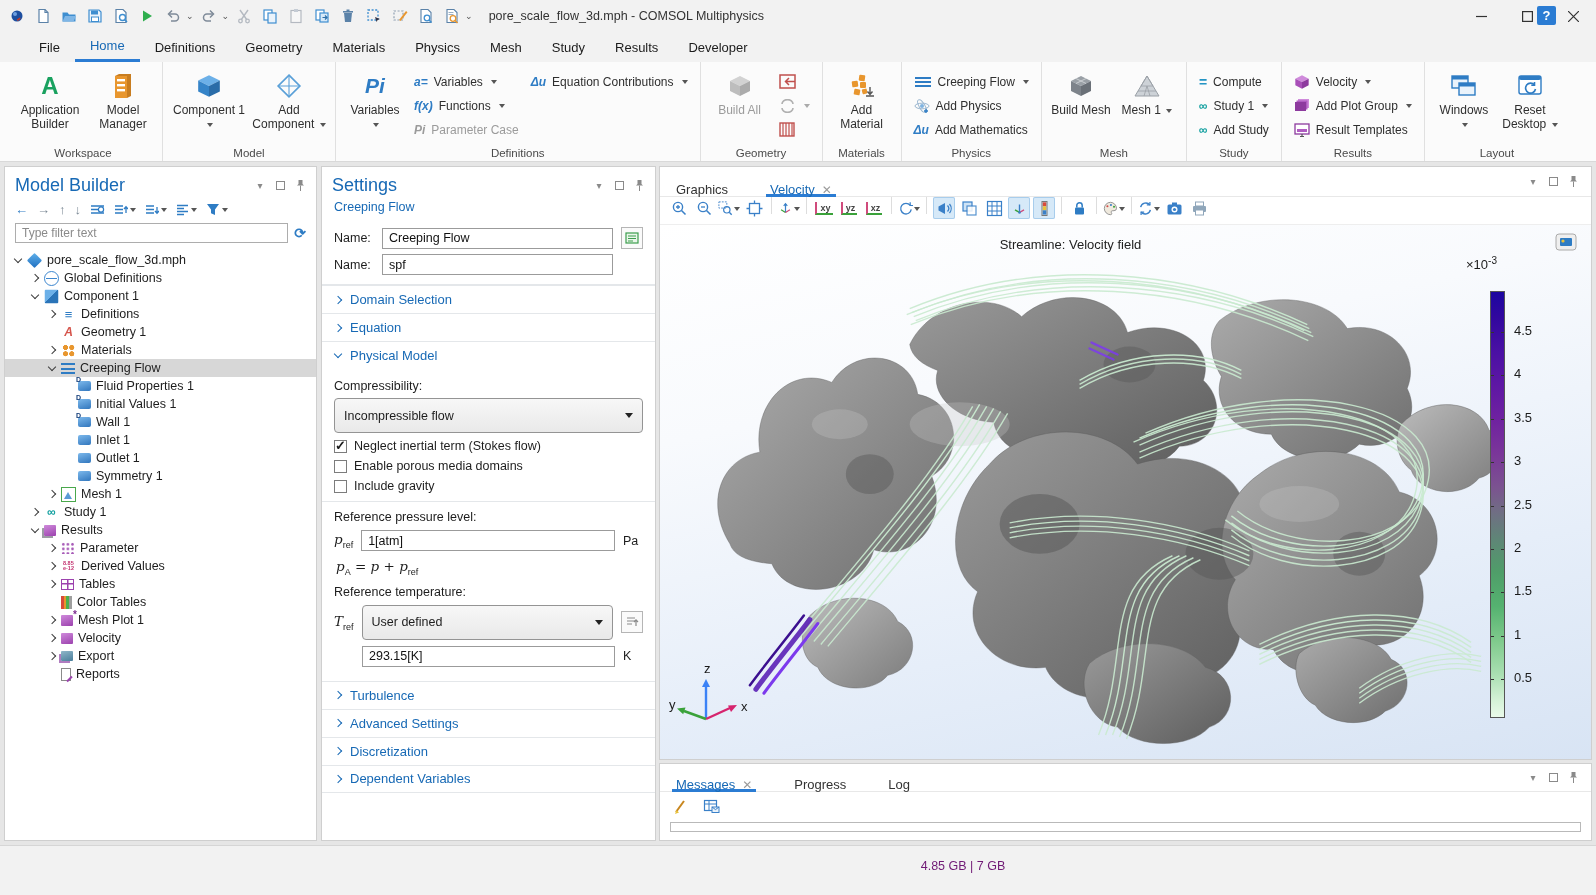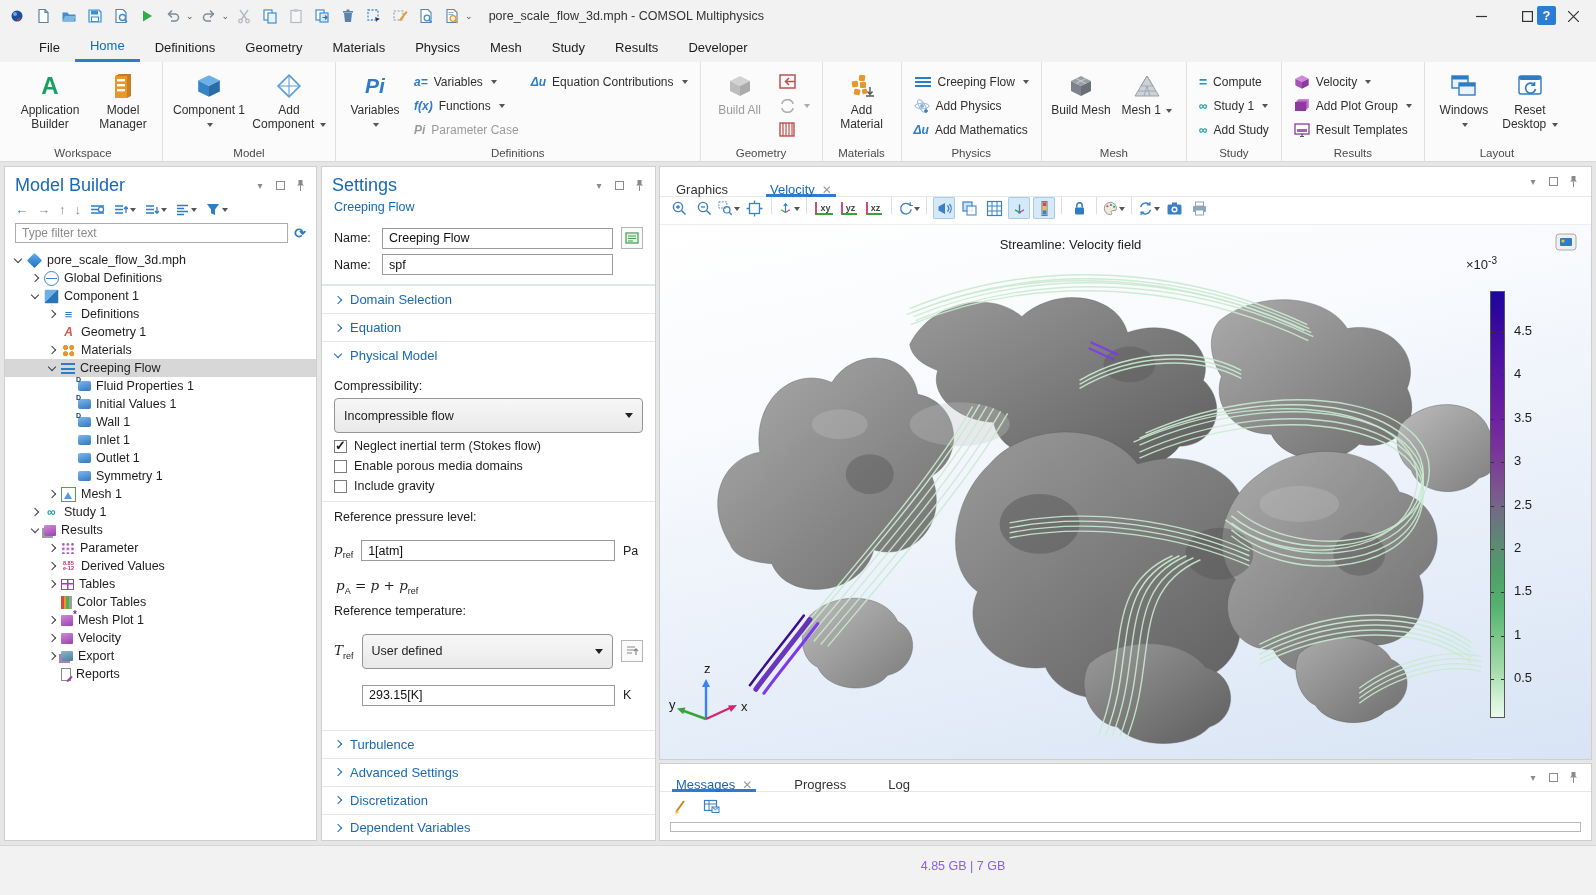--- a/index.html
+++ b/index.html
@@ -96,21 +96,21 @@
 .pm{padding:2px 12px 8px}
 .pcap{font-size:12.5px;margin:8px 0 5px}
 .dd{height:35px;background:linear-gradient(#f7f7f7,#e9e9e9);border:1px solid #949494;display:flex;align-items:center;padding:0 9px;font-size:12.5px;border-radius:4px}
 .dd .sp{flex:1}
 .dd-arrow{width:0;height:0;border:4px solid transparent;border-top:5px solid #222;transform:translateY(2px)}
 .cbrow{display:flex;align-items:center;gap:7px;margin:6px 0;font-size:12.5px}
 .cb{width:13px;height:13px;border:1px solid #7c7c7c;background:#fff;position:relative;flex:none}
 .cb.on::after{content:"✓";position:absolute;left:0;top:-3px;font-size:13px;font-weight:700;color:#1b1b1b}
 .sym{font-family:"DejaVu Serif",serif;font-style:italic;font-size:13.5px}
 .sub{font-size:9px;vertical-align:sub;font-style:normal;font-family:"Liberation Sans",sans-serif}
-.mrow{display:flex;align-items:center;gap:8px;margin:16px 0}
+.mrow{display:flex;align-items:center;gap:8px;margin:6px 0}
 .unit{width:20px;font-size:12.5px}
 .eq{font-family:"DejaVu Serif",serif;font-style:italic;font-size:13.5px;margin:7px 0 3px 2px}
 
 .gx{left:659px;top:4px;width:933px;height:594px;display:flex;flex-direction:column}
 .tabstrip{display:flex;align-items:center;height:30px;padding:0 12px;border-bottom:1px solid #e8e8e8}
 .tab{display:flex;align-items:flex-end;height:30px;padding:0 4px;margin-right:34px;font-size:13px;color:#333;gap:7px}
 .tab.active{color:#1769b5;box-shadow:inset 0 -3px 0 #2b7cd3}
 .tab .x{color:#9a9a9a;font-size:12px}
 .tabstrip .hicos{margin-left:auto}
 .gtools{display:flex;height:28px;padding:0 8px;gap:3px;border-bottom:1px solid #eee}
@@ -127,21 +127,21 @@
 .cb-lab{position:absolute;left:854px;width:40px;font-size:13px;color:#1b1b1b}
 .cb-notch{position:absolute;width:3px;height:1px;background:#333}
 .snap{position:absolute;right:14px;top:8px}
 .axis3d{position:absolute;left:8px;bottom:16px}
 
 .ms{left:659px;top:601px;width:933px;height:78px;display:flex;flex-direction:column}
 .mtools{display:flex;align-items:center;gap:8px;padding:3px 10px}
 .mbox{margin:2px 10px 8px;height:24px;border:1px solid #b9b9b9;background:#fff}
 
 .statusbar{position:absolute;left:0;bottom:0;right:0;height:50px;border-top:1px solid #d6d6d6;background:#f2f2f2}
-.statustext{padding-top:13px;text-align:center;padding-left:330px;font-size:12.5px;color:#8b5cf6}
+.statustext{padding-top:13px;text-align:center;padding-left:330px;font-size:12.5px;color:#701a75}
 .stream path,.stream use{fill:none;stroke:#c9ead0;stroke-width:1.4;opacity:.95}
 .stream .dk{stroke:#9bd4aa}
 </style>
 </head>
 <body>
 
 <div class="app">
 
   <div class="titlebar">
     <div class="qat">

